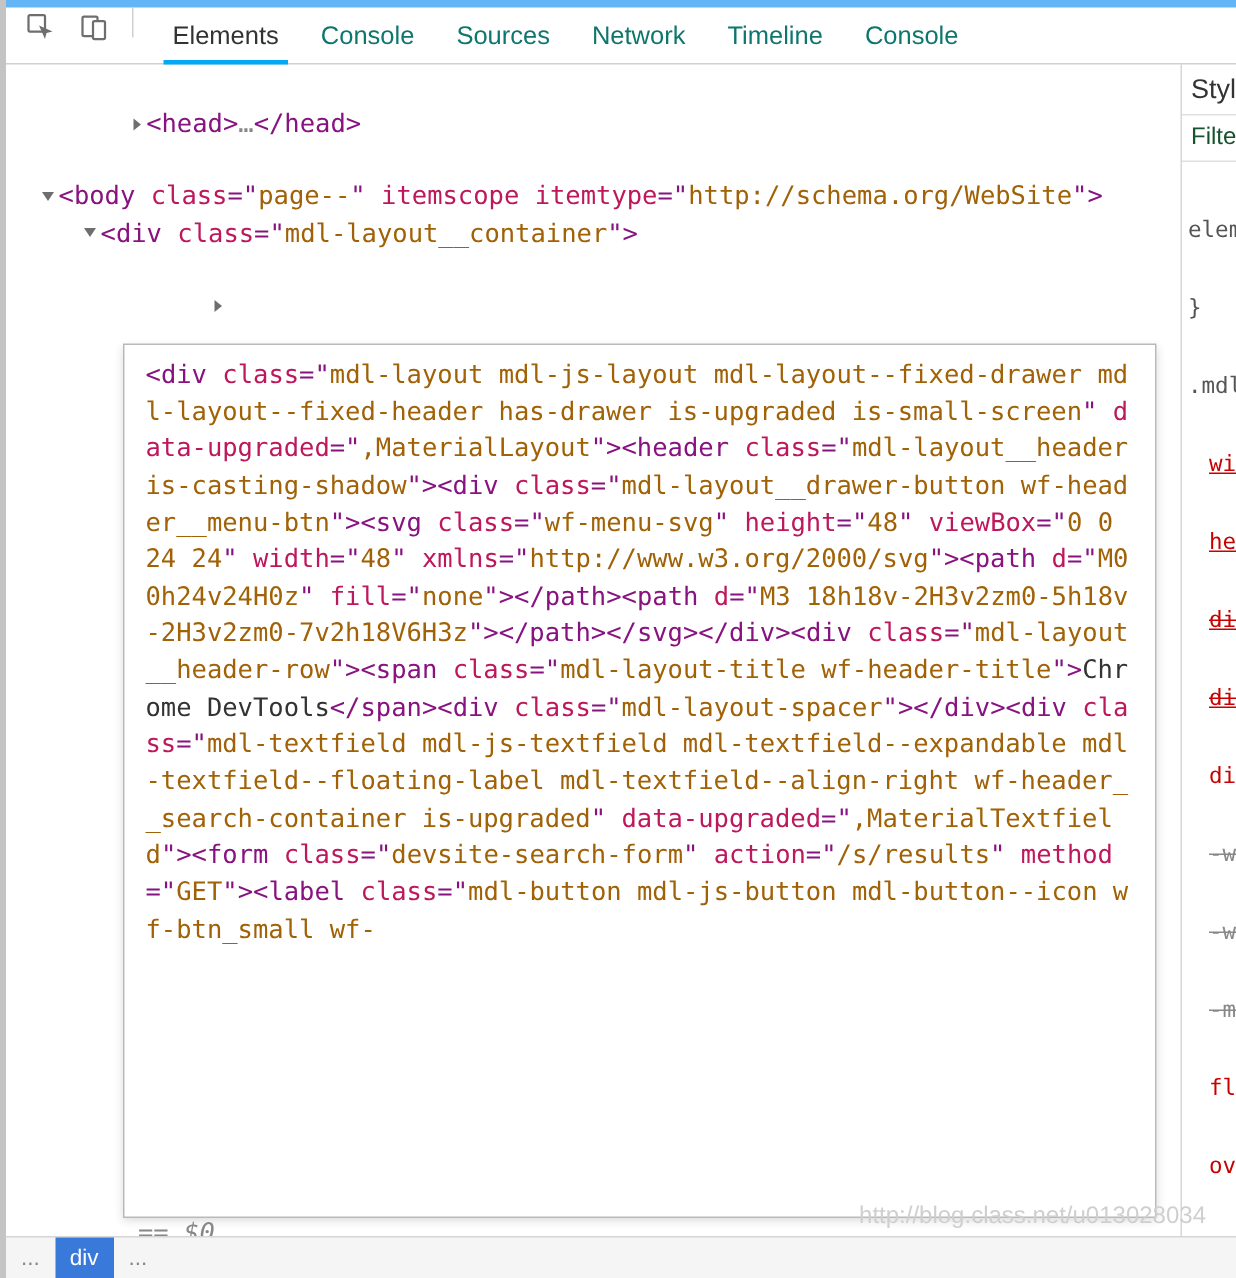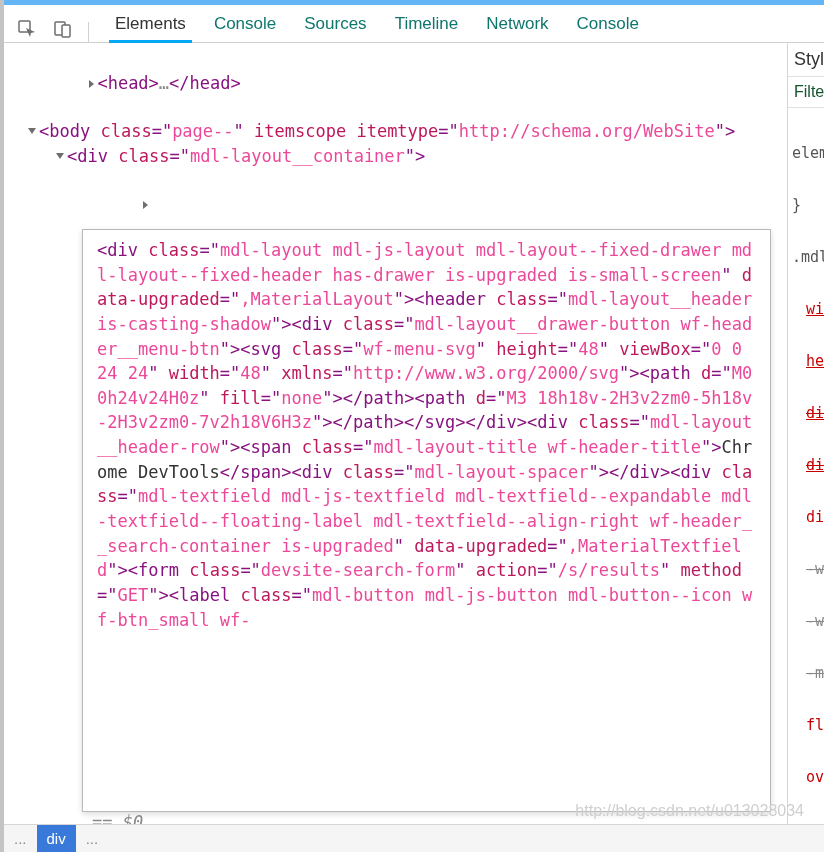--- a/index.html
+++ b/index.html
@@ -15,21 +15,21 @@
     position: relative;
     border-left: 4px solid #c4c4c4;
   }
   .top-bar {
     height: 5px;
     background: #64b5f6;
     width: 100%;
   }
   .toolbar {
     display: flex;
-    align-items: flex-end;
+    align-items: flex-start;
     border-bottom: 1px solid #d0d0d0;
     height: 38px;
     padding: 0 10px;
   }
   .toolbar .icon-btn {
     width: 26px;
     height: 26px;
     display: flex;
     align-items: center;
     justify-content: center;
@@ -132,21 +132,21 @@
   .caret.open {
     border-left: 4px solid transparent;
     border-right: 4px solid transparent;
     border-top: 6px solid #6e6e6e;
     border-bottom: none;
     margin-bottom: 2px;
   }
   .t-punct { color: #881280; }
   .t-tag { color: #881280; }
   .t-attr { color: #be185d; }
-  .t-val { color: #ec4899; }
+  .t-val { color: #a16207; }
   .t-text { color: #333; }
   .t-gray { color: #4c1d95; }
   .ellips { color: #888; }
 
   .tooltip {
     position: absolute;
     top: 186px;
     left: 78px;
     right: 16px;
     bottom: 12px;
@@ -217,22 +217,22 @@
     <svg width="20" height="20" viewBox="0 0 20 20" fill="none" stroke="#6e6e6e" stroke-width="1.5">
       <rect x="2" y="3" width="10" height="13" rx="1"></rect>
       <rect x="9" y="6" width="8" height="12" rx="1" fill="#fff"></rect>
     </svg>
   </div>
   <div class="sep"></div>
   <div class="tabs" id="tabs">
       <div class="tab active">Elements</div>
       <div class="tab">Console</div>
       <div class="tab">Sources</div>
+      <div class="tab">Network</div>
       <div class="tab">Timeline</div>
-      <div class="tab">Network</div>
       <div class="tab">Console</div>
     </div>
 </div>
 
 <div class="main">
   <div class="elements-panel">
 
     <div class="tree-line indent1">
       <span class="caret"></span><span class="t-punct">&lt;head&gt;</span><span class="ellips">…</span><span class="t-punct">&lt;/head&gt;</span>
     </div>
@@ -277,13 +277,13 @@
       </div>
   </div>
 </div>
 
 <div class="breadcrumb" id="breadcrumb">
     <div class="crumb ell">...</div>
     <div class="crumb sel">div</div>
     <div class="crumb ell">...</div>
   </div>
 
-<div class="watermark">http://blog.csdn.net/u013028034</div>
+<div class="watermark">http://blog.class.net/u013028034</div>
 
 </body></html>

